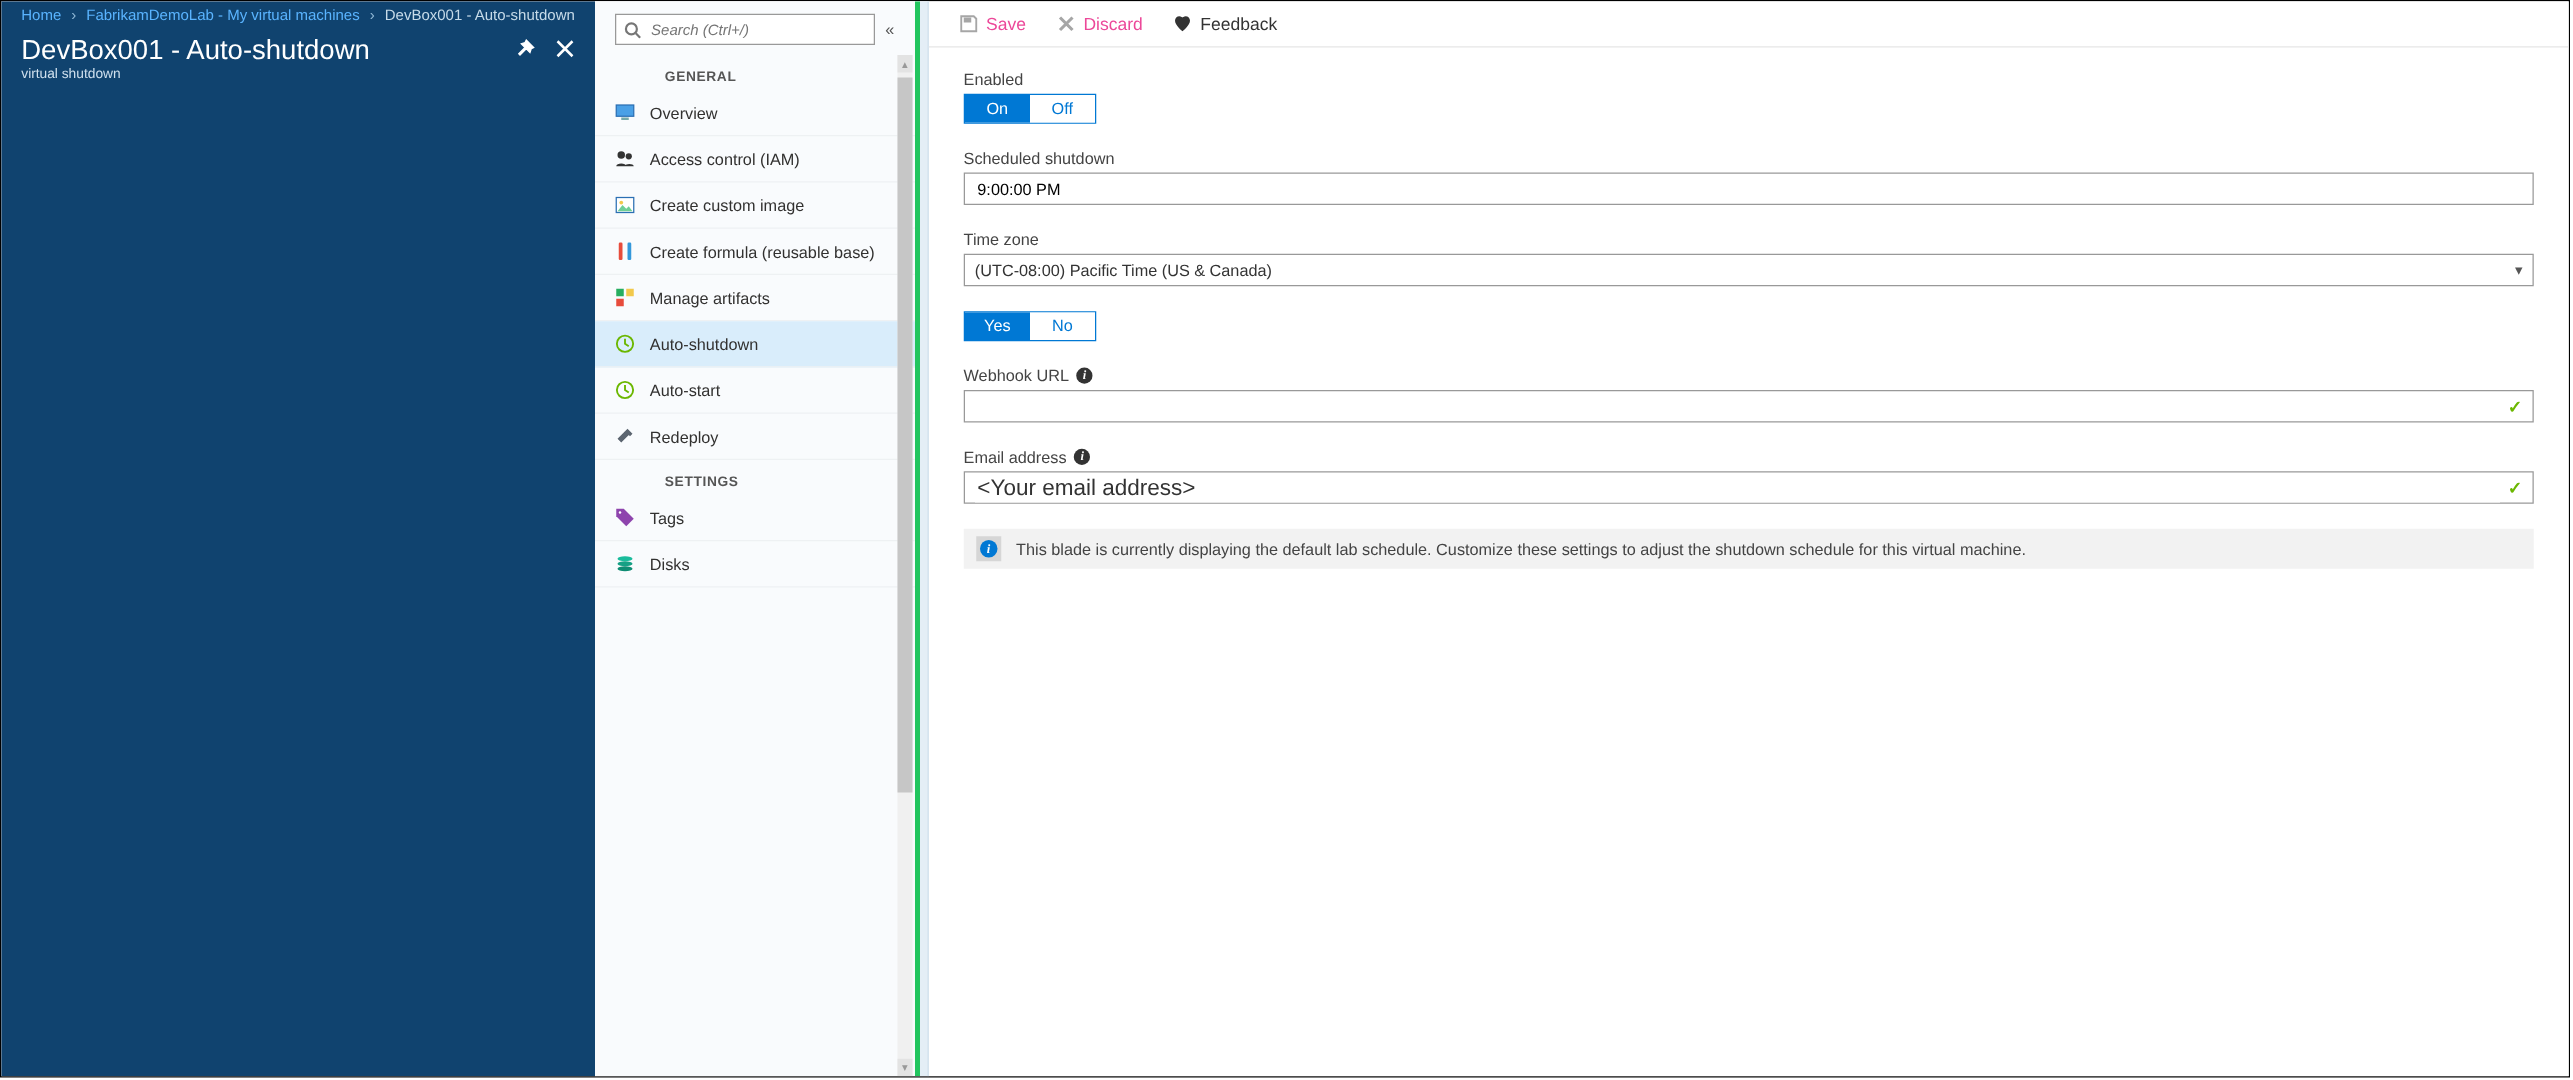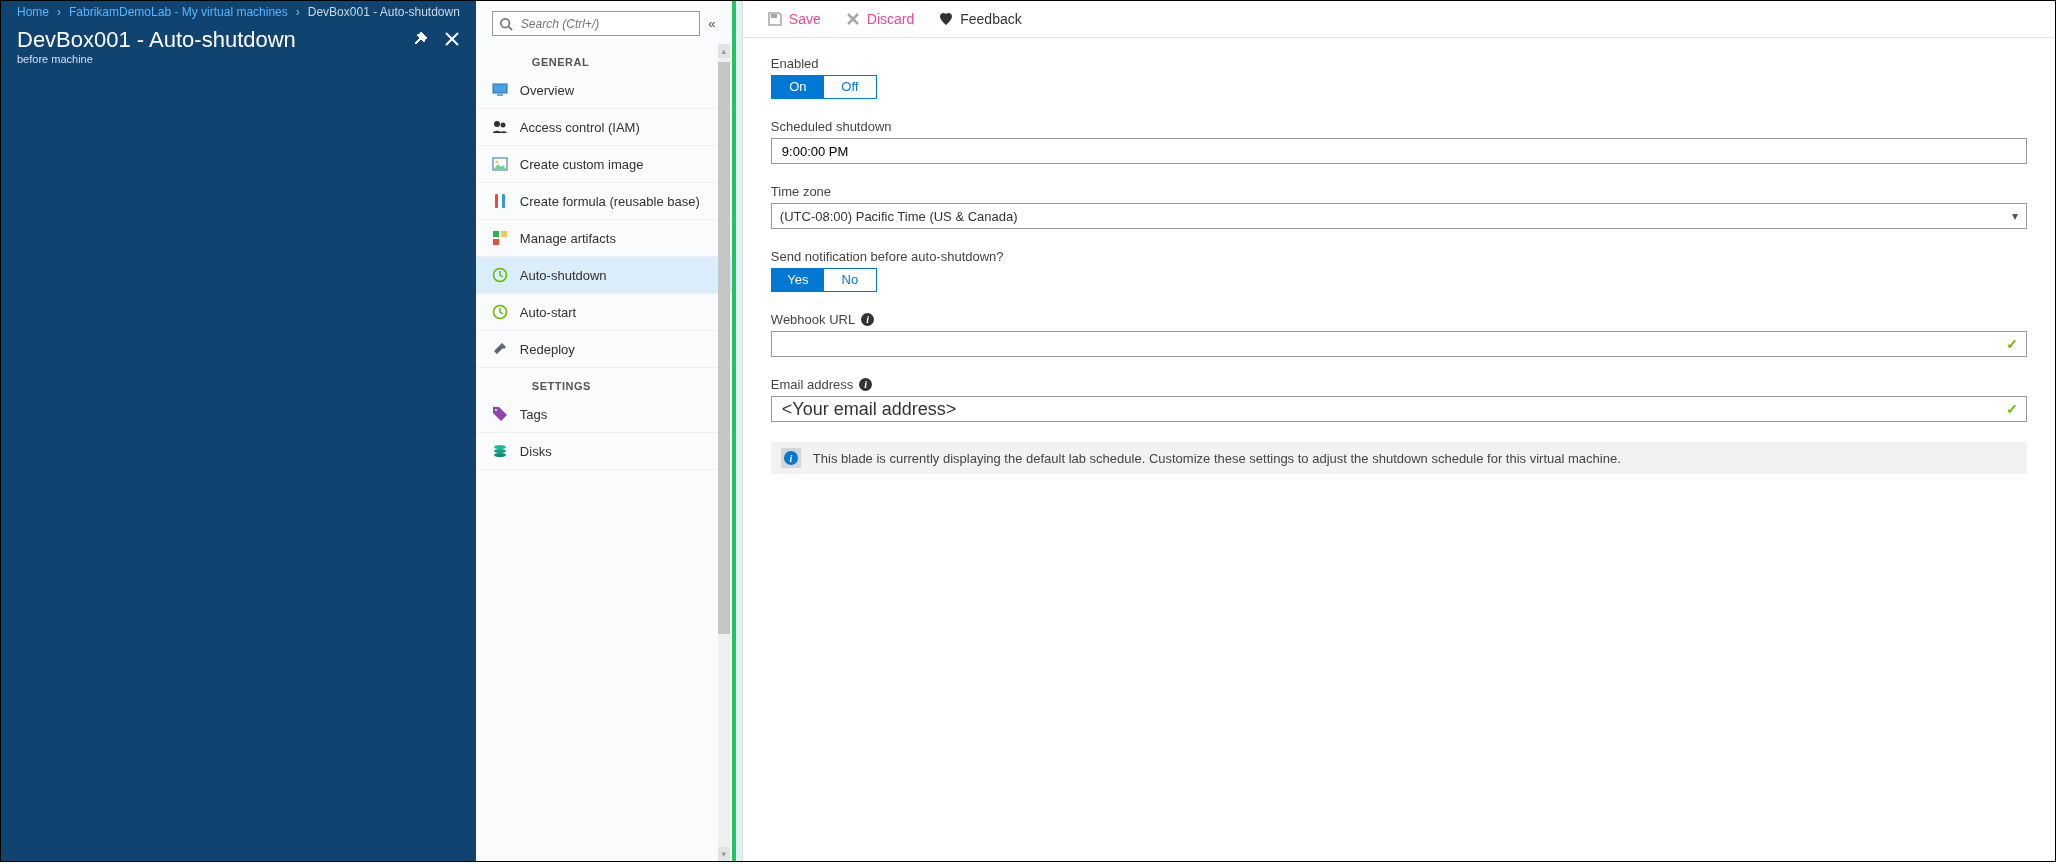--- a/index.html
+++ b/index.html
@@ -351,21 +351,21 @@
     <div class="breadcrumb">
       <a>Home</a>
       <span class="sep">›</span>
       <a>FabrikamDemoLab - My virtual machines</a>
       <span class="sep">›</span>
       <span class="current">DevBox001 - Auto-shutdown</span>
     </div>
     <div class="titlebar">
       <div class="title-left">
         <span class="title-main">DevBox001 - Auto-shutdown</span>
-        <span class="title-sub">before machine</span>
+        <span class="title-sub">virtual shutdown</span>
       </div>
       <div class="title-actions">
         <svg viewBox="0 0 16 16">
             <path d="M9 1l6 6-2 1-1 3-3-3-5 5-1-1 5-5-3-3 3-1z" fill="#fff"></path>
           </svg>
         <svg viewBox="0 0 16 16">
             <path d="M2 2l12 12M14 2L2 14" stroke="#fff" stroke-width="2" fill="none"></path>
           </svg>
       </div>
     </div>
@@ -528,21 +528,20 @@
         <div class="text-input">
           <input type="text" value="9:00:00 PM" style="">
         </div>
 
         <div class="field-label">Time zone</div>
         <div class="select-input">
           <span>(UTC-08:00) Pacific Time (US &amp; Canada)</span>
           <span class="select-caret">▾</span>
         </div>
 
-        <div class="field-label">Send notification before auto-shutdown?</div>
         <div class="toggle">
           <div class="on">Yes</div>
           <div class="off">No</div>
         </div>
 
         <div class="field-label">
           <span>Webhook URL</span>
           <span class="info-icon">i</span>
         </div>
         <div class="text-input validated">

